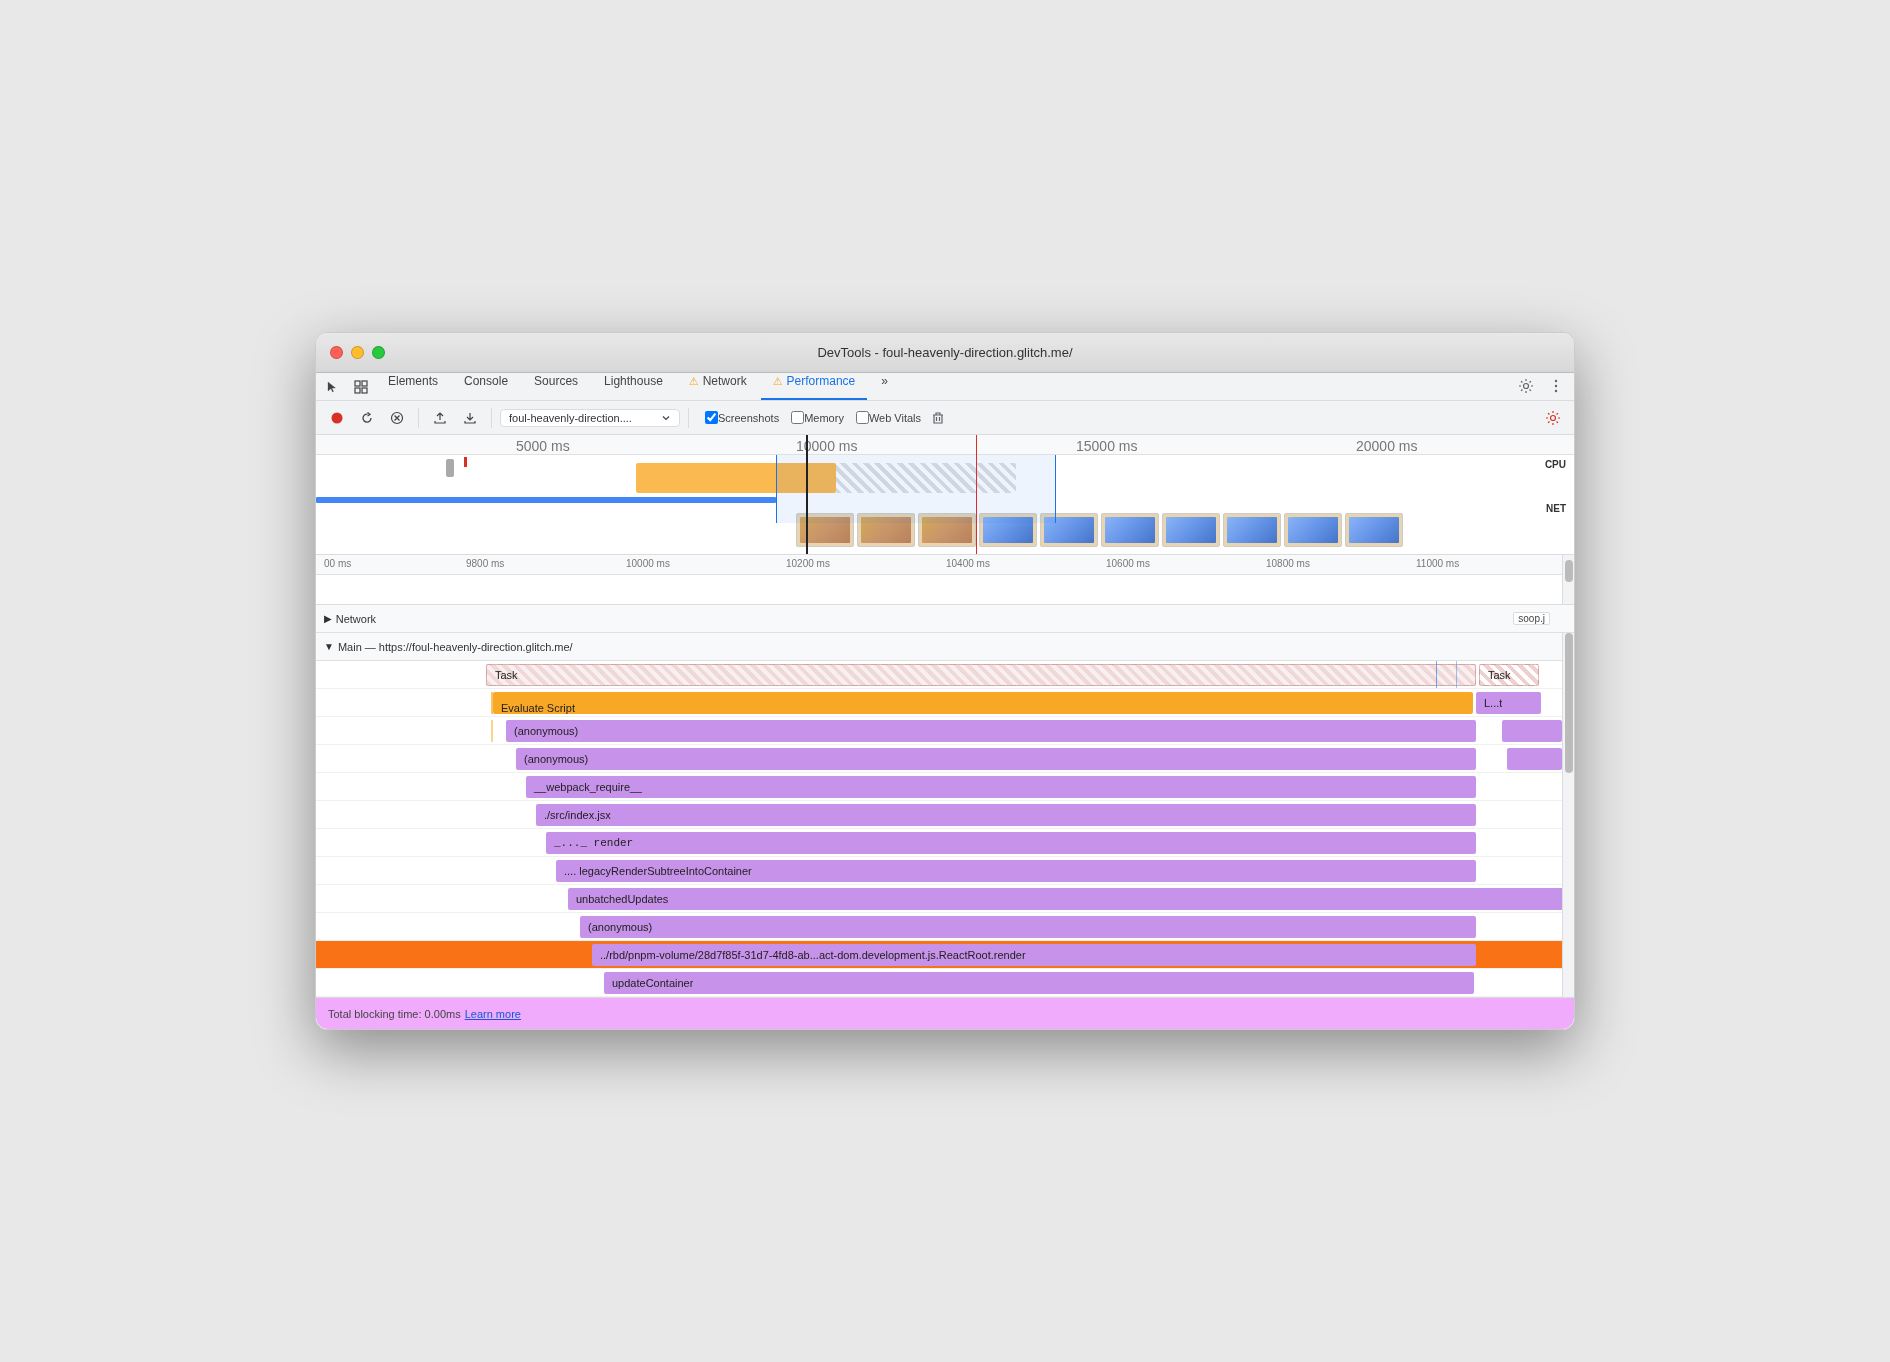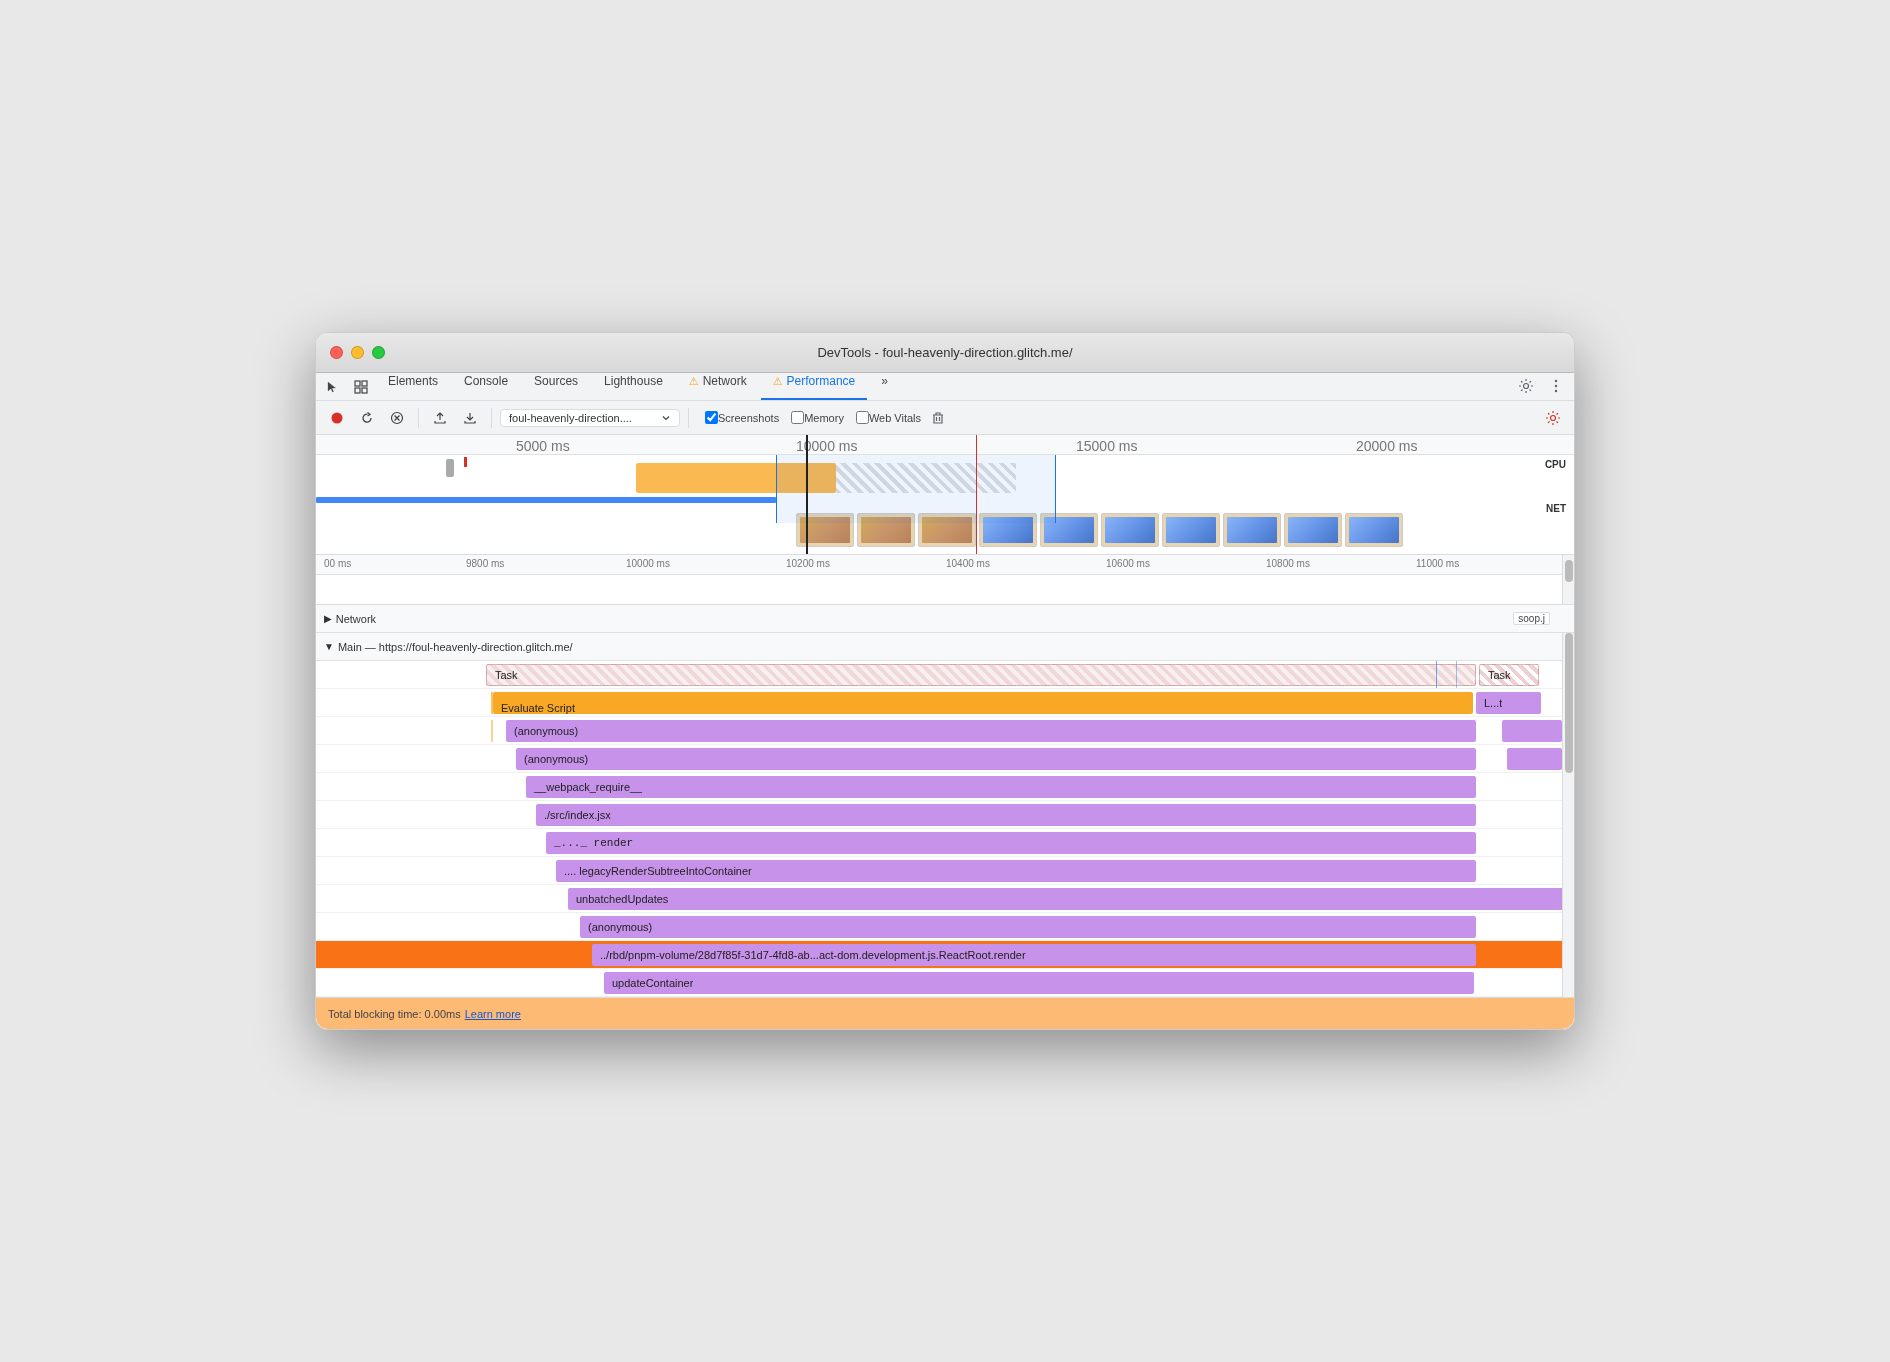--- a/index.html
+++ b/index.html
@@ -427,21 +427,21 @@
     }
     .flame-bar.evaluate {
       background: #f9a825;
     }
     .flame-bar.purple {
       background: #c792e9;
     }
     
     .status-bar {
       height: 32px;
-      background: #fdba74;
+      background: #f0abfc;
       border-top: 1px solid #dadce0;
       display: flex;
       align-items: center;
       padding: 0 12px;
       font-size: 11px;
       color: #444;
       gap: 4px;
     }
     .status-bar a {
       color: #1558d6;

